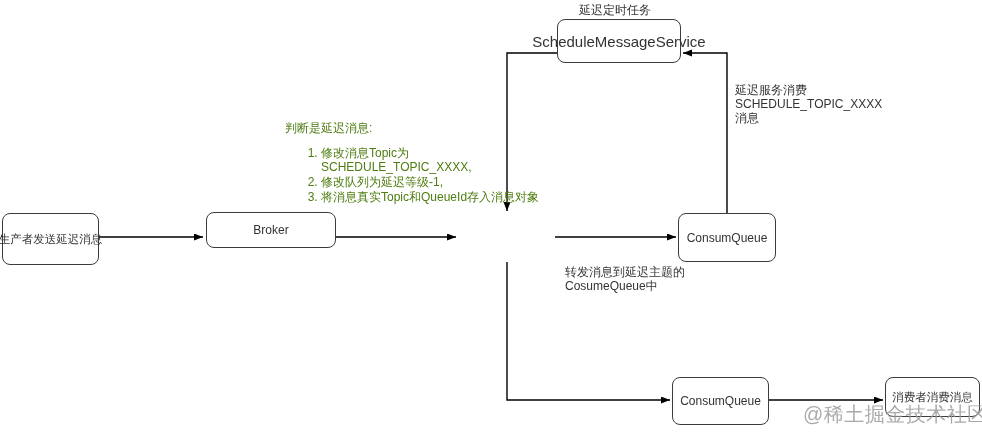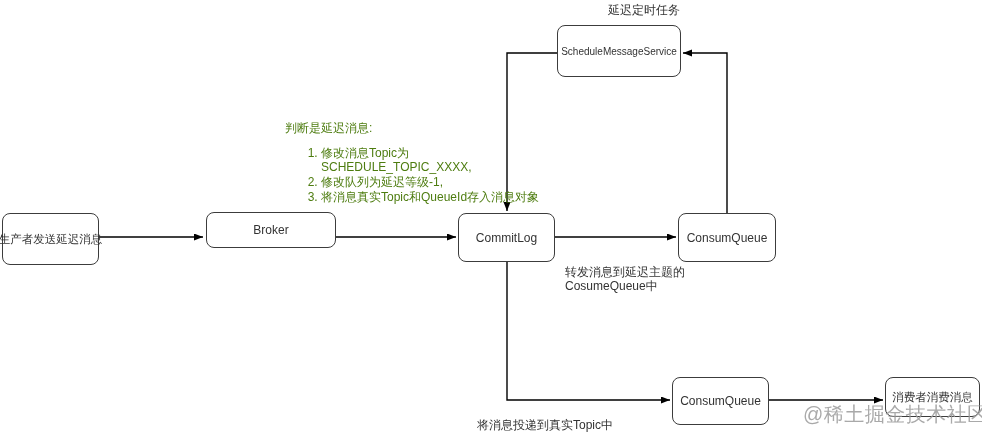--- a/index.html
+++ b/index.html
@@ -11,28 +11,28 @@
   .node{
     position:absolute;box-sizing:border-box;
     border:1.4px solid #3c3c3c;border-radius:8px;background:#ffffff;
     display:flex;align-items:center;justify-content:center;
     font-size:12px;text-align:center;white-space:nowrap;color:#333333;
   }
   .node-producer{left:2px;top:213px;width:97px;height:52px;font-size:11.5px;}
   .node-broker{left:206px;top:212px;width:130px;height:36px;}
   .node-commitlog{left:458px;top:213px;width:97px;height:49px;}
   .node-cq-top{left:678px;top:213px;width:98px;height:49px;}
-  .node-schedule{left:557px;top:25px;width:124px;height:52px;font-size:10px;}
+  .node-schedule{left:557px;top:19px;width:124px;height:44px;font-size:15px;}
   .node-cq-bottom{left:672px;top:377px;width:97px;height:48px;}
   .node-consumer{left:885px;top:377px;width:95px;height:40px;font-size:11.5px;}
   .ann{
     position:absolute;font-size:12px;line-height:1.18;color:#333333;
     white-space:pre-line;
   }
-  .ann-schedule-task{left:608px;top:3px;}
+  .ann-schedule-task{left:579px;top:3px;}
   .ann-restore{left:426px;top:58px;}
   .ann-delay-consume{left:735px;top:83px;}
   .ann-forward{left:565px;top:265px;}
   .ann-deliver{left:477px;top:418px;}
   .judge-block{position:absolute;left:285px;top:120px;font-size:12px;color:#4d7c0f;}
   .judge-block ol{margin:9px 0 0 0;padding-left:36px;line-height:1.18;}
   .judge-block li{white-space:pre-line;margin:0 0 1px 0;}
   .watermark{
     position:absolute;left:803px;top:401px;font-size:20px;letter-spacing:0.5px;
     color:#9b9b9b;opacity:0.85;white-space:nowrap;
@@ -55,40 +55,41 @@
       <path d="M555,237 L676,237" marker-end="url(#arrow)"></path>
       <path d="M727,213 L727,53 L683,53" marker-end="url(#arrow)"></path>
       <path d="M557,53 L507,53 L507,211" marker-end="url(#arrow)"></path>
       <path d="M507,262 L507,400 L670,400" marker-end="url(#arrow)"></path>
       <path d="M769,400 L883,400" marker-end="url(#arrow)"></path>
     </g>
   </svg>
 
   <div class="node node-producer">生产者发送延迟消息</div>
   <div class="node node-broker">Broker</div>
-  <div class="node node-commitlog">CommitLog</div>
   <div class="node node-cq-top">ConsumQueue</div>
   <div class="node node-schedule">ScheduleMessageService</div>
   <div class="node node-cq-bottom">ConsumQueue</div>
   <div class="node node-consumer">消费者消费消息</div>
 
   <div class="ann ann-schedule-task">延迟定时任务</div>
 
 
   <div class="judge-block">
     <div>判断是延迟消息:</div>
     <ol>
       <li>修改消息Topic为
 SCHEDULE_TOPIC_XXXX,</li>
       <li>修改队列为延迟等级-1,</li>
       <li>将消息真实Topic和QueueId存入消息对象</li>
     </ol>
   </div>
 
+  <div class="ann ann-delay-consume">延迟服务消费
+SCHEDULE_TOPIC_XXXX
+消息</div>
 
   <div class="ann ann-forward">转发消息到延迟主题的
 CosumeQueue中</div>
 
-  <div class="ann ann-deliver">将消息投递到真实Topic中</div>
 
   <div class="watermark">@稀土掘金技术社区</div>
 
 </div>
 
 </body></html>

